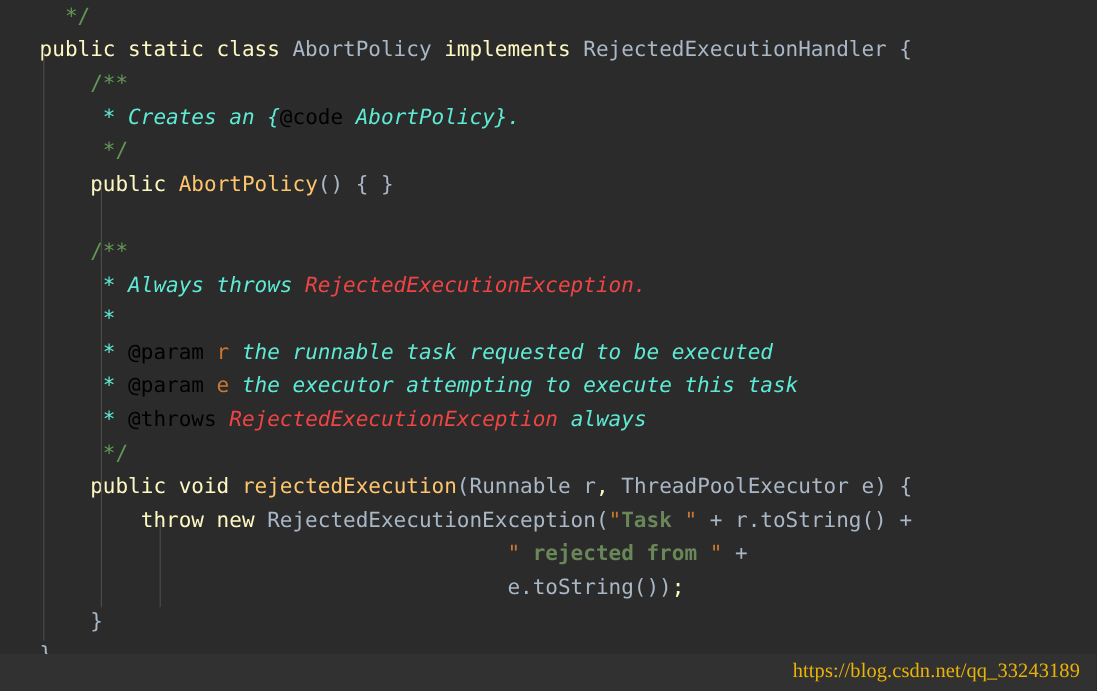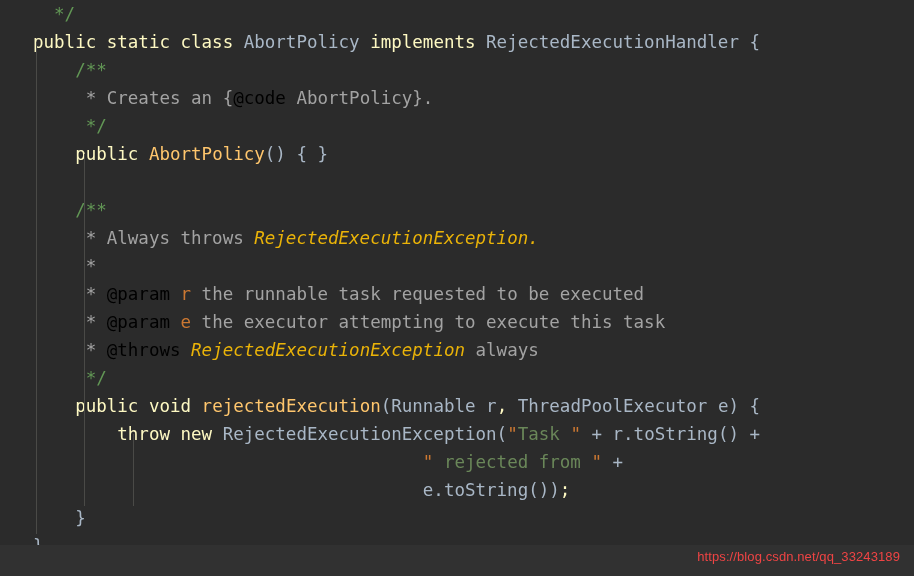--- a/index.html
+++ b/index.html
@@ -40,45 +40,45 @@
   .guide {
     position: absolute;
     width: 1px;
     background: #4a4a47;
   }
 
   
   .kw   { color: #fef9c3; }            
   .cls  { color: #a9b7c6; }            
   .mth  { color: #ffc66d; }            
-  .cmt  { color: #a3a3a3; }   
+  .cmt  { color: #5eead4; font-style: italic; }   
   .cmt2 { color: #629755; }             delimiters (upright)  */
   .tag  { color: #629755; font-style: italic; font-weight: bold;
           text-decoration: underline; }          
-  .cmtc { color: #eab308; font-style: italic; }  
-  .str  { color: #6a8759; }            
+  .cmtc { color: #ef4444; font-style: italic; }  
+  .str  { color: #6a8759; font-weight: bold; }            
   .strq { color: #cc7832; }            
   .par  { color: #cc7832; }            
 
   
   #watermark-bar {
     position: absolute;
     left: 0;
     top: 545px;
     width: 914px;
     height: 31px;
     background: #313131;
   }
   #watermark-text {
     position: absolute;
     right: 14px;
     top: 549px;
-    font-family: Liberation Sans, sans-serif;
-    font-size: 13px;
-    color: #ef4444;
+    font-family: Liberation Serif, serif;
+    font-size: 17px;
+    color: #eab308;
     letter-spacing: 0.1px;
   }
 </style>
 </head>
 <body>
 
 <div id="root">
 
   <div id="code"><div class="line"><span>  </span><span class="cmt2">*/</span></div><div class="line"><span class="kw">public static class </span><span class="cls">AbortPolicy</span><span class="kw"> implements </span><span class="cls">RejectedExecutionHandler </span><span class="cls">{</span></div><div class="line"><span>    </span><span class="cmt2">/**</span></div><div class="line"><span>     </span><span class="cmt">* Creates an {</span><span class="tag">@code</span><span class="cmt"> AbortPolicy}.</span></div><div class="line"><span>     </span><span class="cmt2">*/</span></div><div class="line"><span>    </span><span class="kw">public </span><span class="mth">AbortPolicy</span><span class="cls">() </span><span class="cls">{ }</span></div><div class="line"></div><div class="line"><span>    </span><span class="cmt2">/**</span></div><div class="line"><span>     </span><span class="cmt">* Always throws </span><span class="cmtc">RejectedExecutionException.</span></div><div class="line"><span>     </span><span class="cmt">*</span></div><div class="line"><span>     </span><span class="cmt">* </span><span class="tag">@param</span><span class="par"> r</span><span class="cmt"> the runnable task requested to be executed</span></div><div class="line"><span>     </span><span class="cmt">* </span><span class="tag">@param</span><span class="par"> e</span><span class="cmt"> the executor attempting to execute this task</span></div><div class="line"><span>     </span><span class="cmt">* </span><span class="tag">@throws</span><span class="cmtc"> RejectedExecutionException</span><span class="cmt"> always</span></div><div class="line"><span>     </span><span class="cmt2">*/</span></div><div class="line"><span>    </span><span class="kw">public void </span><span class="mth">rejectedExecution</span><span class="cls">(</span><span class="cls">Runnable</span><span class="cls"> r</span><span class="kw">,</span><span class="cls"> ThreadPoolExecutor e) </span><span class="cls">{</span></div><div class="line"><span>        </span><span class="kw">throw new </span><span class="cls">RejectedExecutionException(</span><span class="strq">"</span><span class="str">Task </span><span class="strq">"</span><span class="cls"> + r.toString() +</span></div><div class="line"><span>                                     </span><span class="strq">"</span><span class="str"> rejected from </span><span class="strq">"</span><span class="cls"> +</span></div><div class="line"><span>                                     </span><span class="cls">e.toString())</span><span class="kw">;</span></div><div class="line"><span>    </span><span class="cls">}</span></div><div class="line"><span class="cls">}</span></div></div>
 

